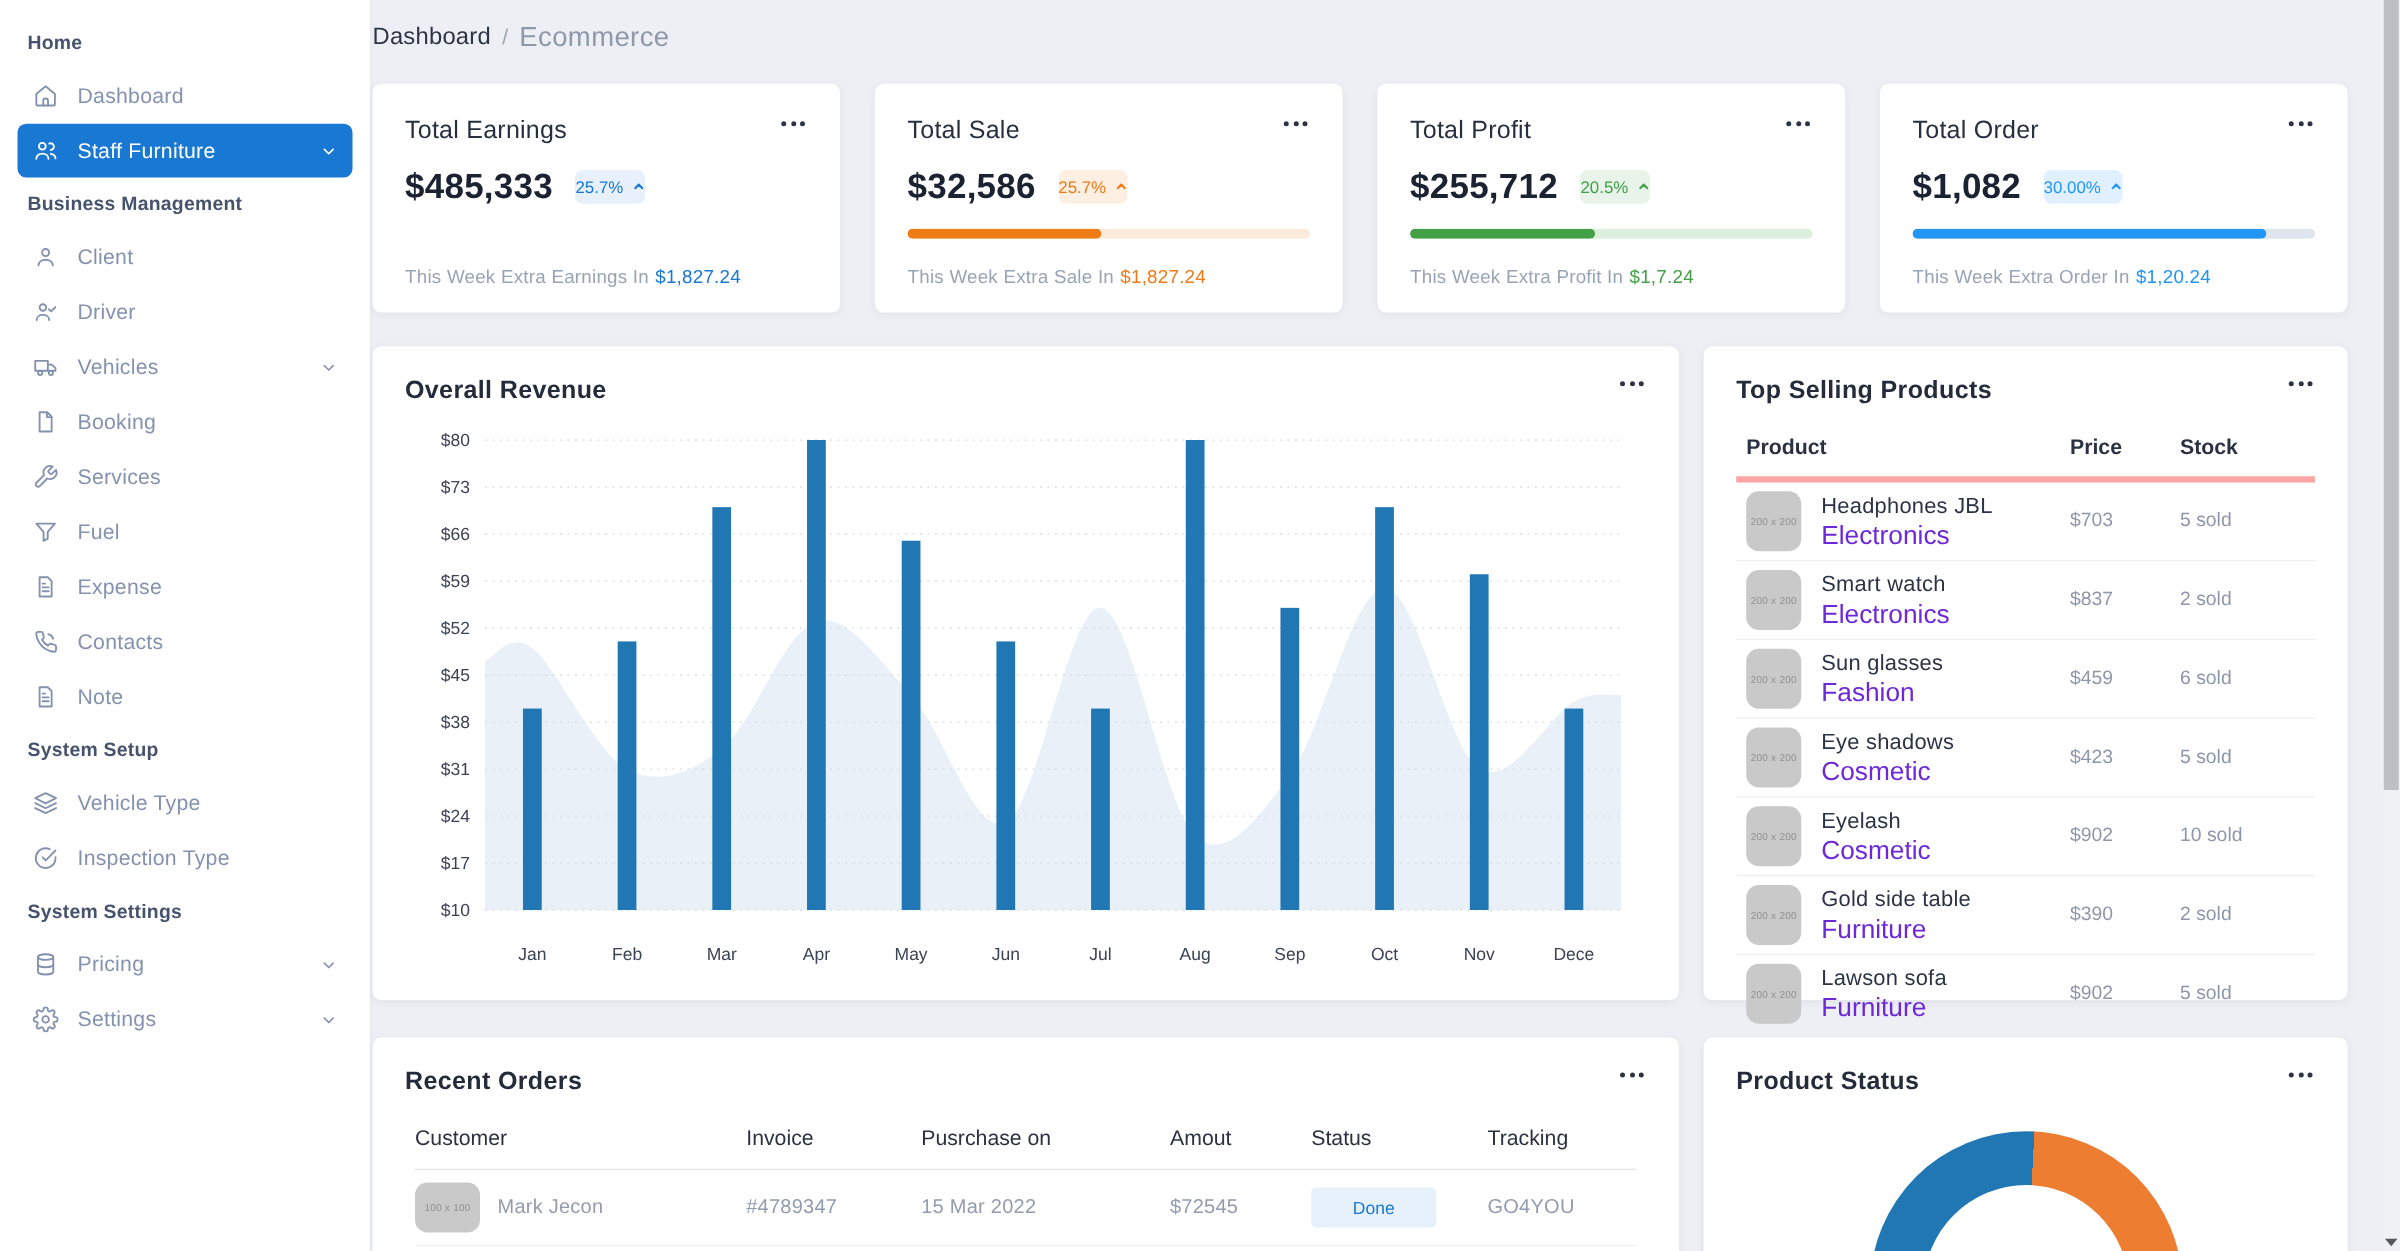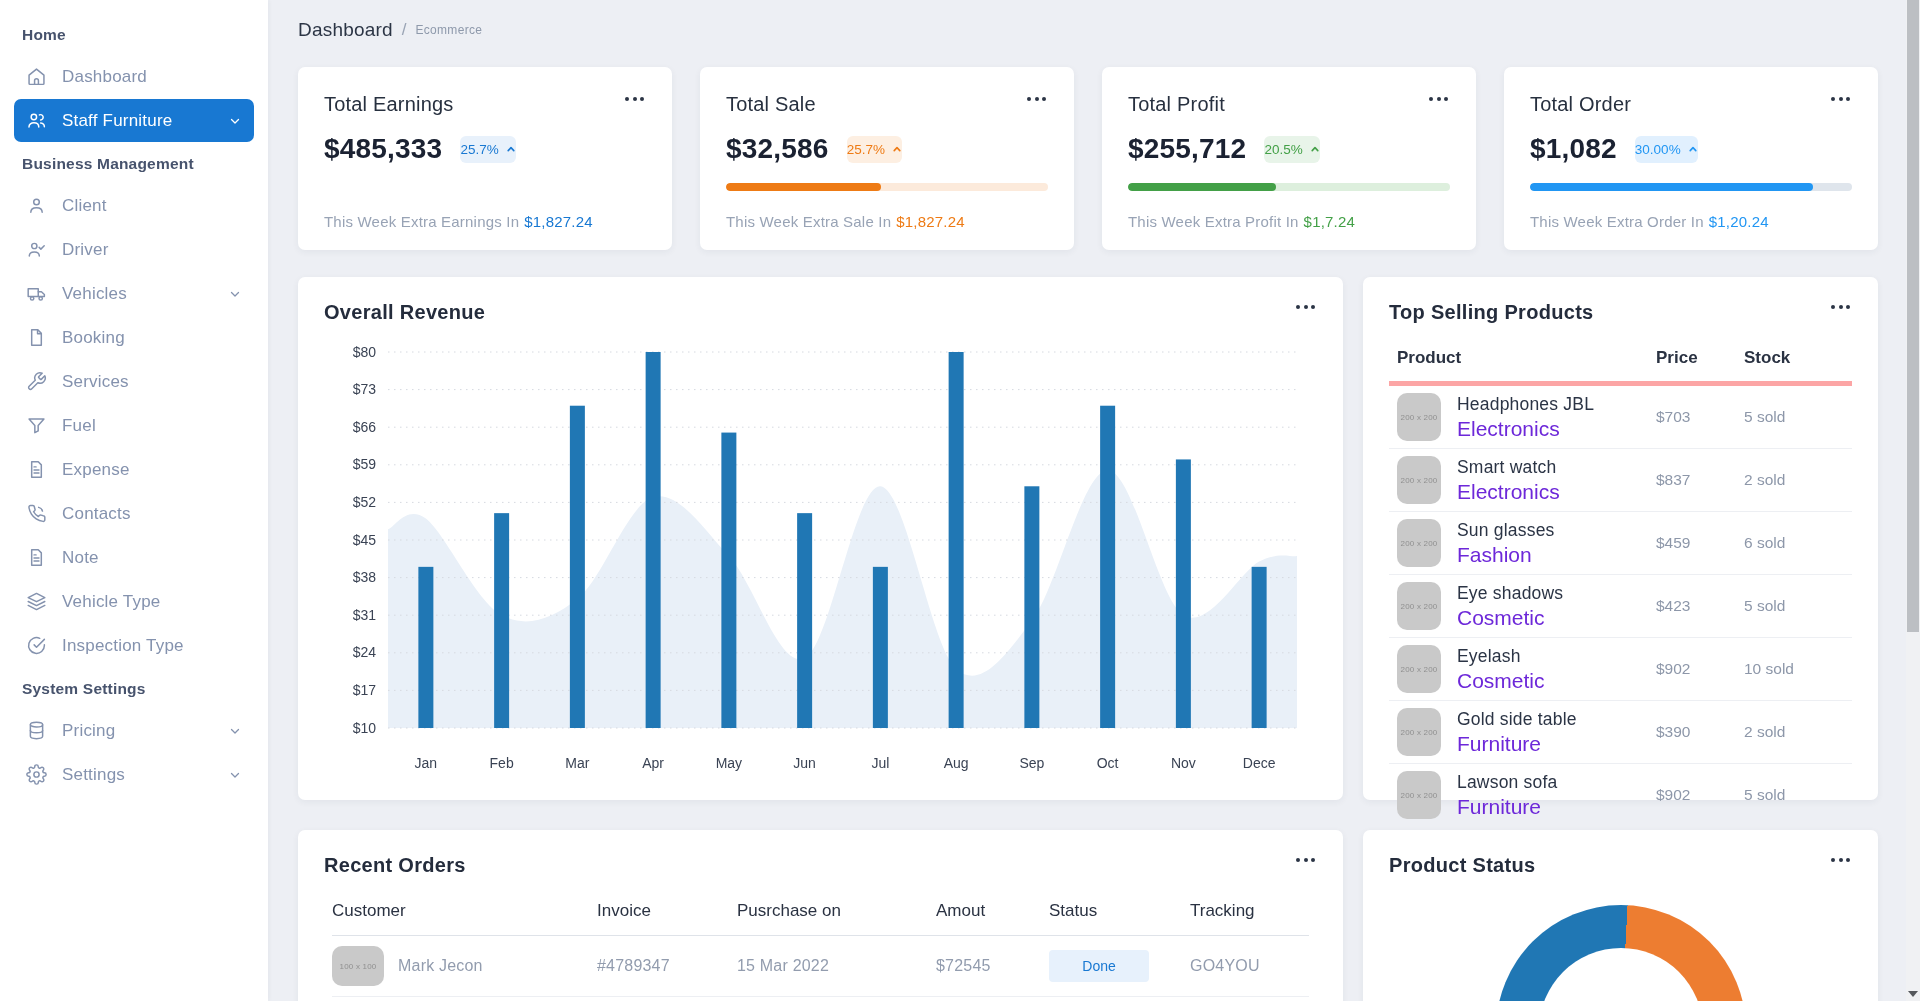--- a/index.html
+++ b/index.html
@@ -6,21 +6,21 @@
   html, body { width: 1920px; height: 1001px; overflow: hidden; }
   body {
     font-family: "Liberation Sans", "DejaVu Sans", sans-serif;
     background: #edeff4;
     color: #2a3242;
     position: relative;
   }
 
   
   .sidebar {
-    position: absolute; left: 0; top: 0; bottom: 0; width: 268px;
+    position: absolute; left: 0; top: 0; bottom: 0; width: 296px;
     background: #ffffff;
     box-shadow: 1px 0 4px rgba(40,50,80,.05);
     padding: 14px 14px 0 14px;
     z-index: 5;
   }
   .side-section-label {
     font-size: 15.5px; font-weight: bold; color: #47536d;
     padding: 12px 8px 10px 8px; letter-spacing: .2px;
   }
   .side-item {
@@ -33,21 +33,21 @@
   .side-item .icon svg { width: 21px; height: 21px; }
   .side-item .chev { margin-left: auto; display: flex; }
   .side-item.active { background: #1878d2; color: #ffffff; }
 
   
   .main { position: absolute; left: 268px; right: 0; top: 0; bottom: 0; padding: 16px 42px 0 30px; }
 
   .breadcrumb { display: flex; align-items: center; gap: 9px; height: 28px; }
   .breadcrumb .bc-current { font-size: 19px; color: #2c3545; font-weight: 500; letter-spacing: .2px; }
   .breadcrumb .bc-sep { color: #9aa4b5; font-size: 17px; }
-  .breadcrumb .bc-page { font-size: 12px; color: #8e99ab; letter-spacing: .3px; }
+  .breadcrumb .bc-page { font-size: 22px; color: #8e99ab; letter-spacing: .3px; }
 
   
   .dots { display: flex; gap: 3.5px; align-items: center; cursor: pointer; padding: 4px 2px; background: none; border: none; }
   .dots i { width: 4px; height: 4px; border-radius: 50%; background: #2b3445; display: block; }
 
   
   .cards-row { display: grid; grid-template-columns: repeat(4, 1fr); gap: 28px; margin-top: 23px; }
   .card, .panel { background: #fff; border-radius: 7px; box-shadow: 0 2px 7px rgba(35,46,70,.06); }
   .card { height: 183px; padding: 26px 26px 20px 26px; display: flex; flex-direction: column; }
   .card-head { display: flex; justify-content: space-between; align-items: flex-start; }
@@ -245,20 +245,21 @@
       <svg viewBox="0 0 24 24" fill="none" stroke="currentColor" stroke-width="1.7" stroke-linecap="round" stroke-linejoin="round">
           <path d="M6.5 3.2h7.5l3.5 3.5v14.1h-11z"></path>
           <line x1="9.2" y1="9" x2="11.5" y2="9"></line>
           <line x1="9.2" y1="12.5" x2="14.8" y2="12.5"></line>
           <line x1="9.2" y1="16" x2="14.8" y2="16"></line>
         </svg>
     </span>
     <span>Note</span>
   </div>
 
+  <div class="side-section-label">System Setup</div>
 
   <div class="side-item">
     <span class="icon">
       <svg viewBox="0 0 24 24" fill="none" stroke="currentColor" stroke-width="1.7" stroke-linecap="round" stroke-linejoin="round">
           <polygon points="12 2.8 21.5 7.5 12 12.2 2.5 7.5"></polygon>
           <polyline points="2.5 12 12 16.7 21.5 12"></polyline>
           <polyline points="2.5 16.5 12 21.2 21.5 16.5"></polyline>
         </svg>
     </span>
     <span>Vehicle Type</span>

